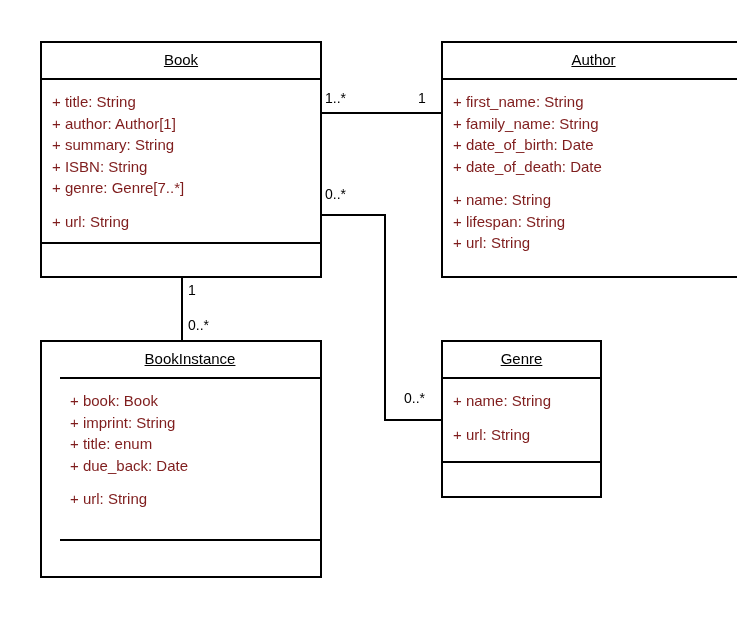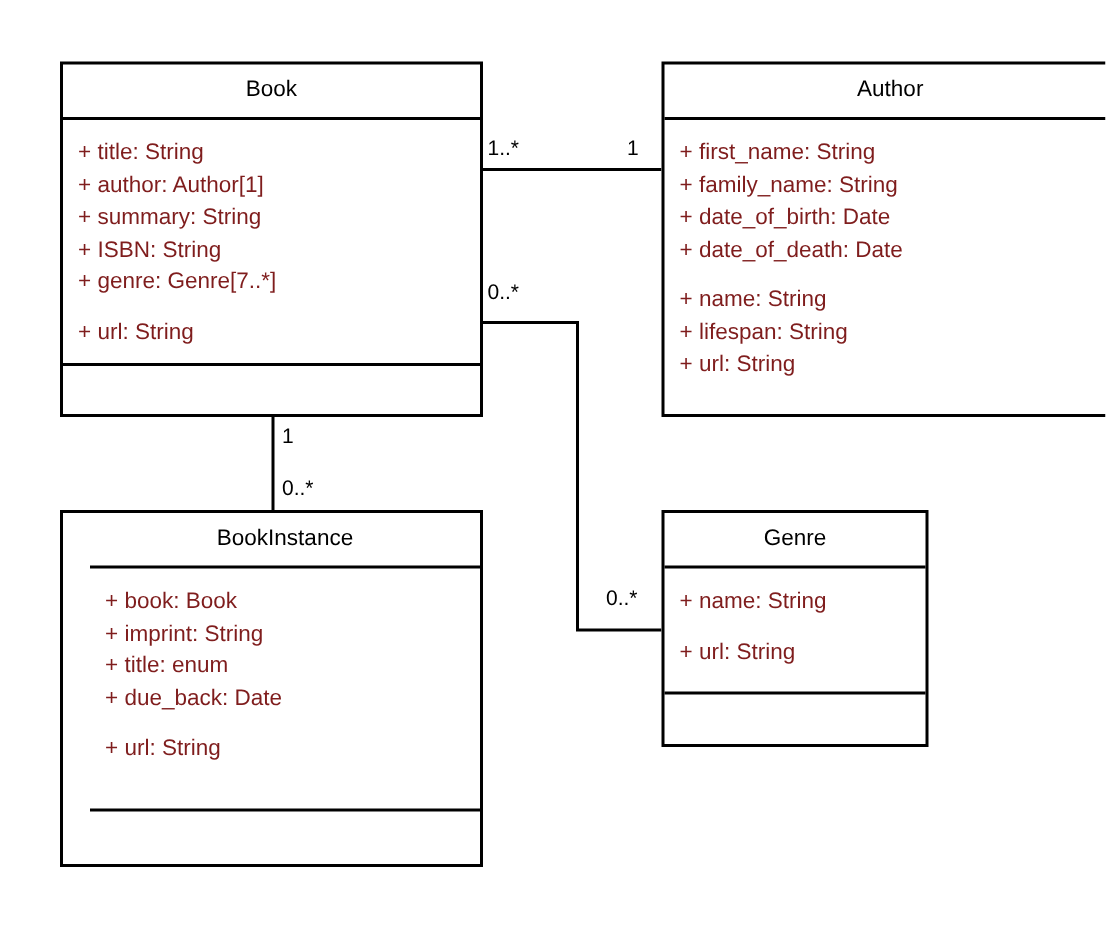--- a/index.html
+++ b/index.html
@@ -36,20 +36,21 @@
     flex-direction: column;
   }
   .class-name-compartment {
     box-sizing: border-box;
     border-bottom: 2px solid #000000;
     text-align: center;
     font-size: 15px;
     line-height: 18px;
     padding: 8px 6px 9px 6px;
     color: #000000;
+    text-decoration: underline;
   }
   .class-attributes-compartment {
     box-sizing: border-box;
     border-bottom: 2px solid #000000;
     flex: 1 1 auto;
     padding: 11px 0 10px 0;
   }
   .class-operations-compartment {
     box-sizing: border-box;
     flex: 0 0 auto;
@@ -134,21 +135,21 @@
       <div class="attr-line">+ book: Book</div>
       <div class="attr-line">+ imprint: String</div>
       <div class="attr-line">+ title: enum</div>
       <div class="attr-line">+ due_back: Date</div>
       <div class="attr-line spacer"></div>
       <div class="attr-line">+ url: String</div>
     </div>
     <div class="class-operations-compartment" style="height:35px;"></div>
   </div>
 
-  <div class="uml-class" id="class-genre" style="left:441px; top:340px; width:178px; height:158px;">
+  <div class="uml-class" id="class-genre" style="left:441px; top:340px; width:161px; height:158px;">
     <div class="class-name-compartment">Genre</div>
     <div class="class-attributes-compartment">
       <div class="attr-line">+ name: String</div>
       <div class="attr-line spacer"></div>
       <div class="attr-line">+ url: String</div>
     </div>
     <div class="class-operations-compartment" style="height:33px;"></div>
   </div>
 
 </div>

